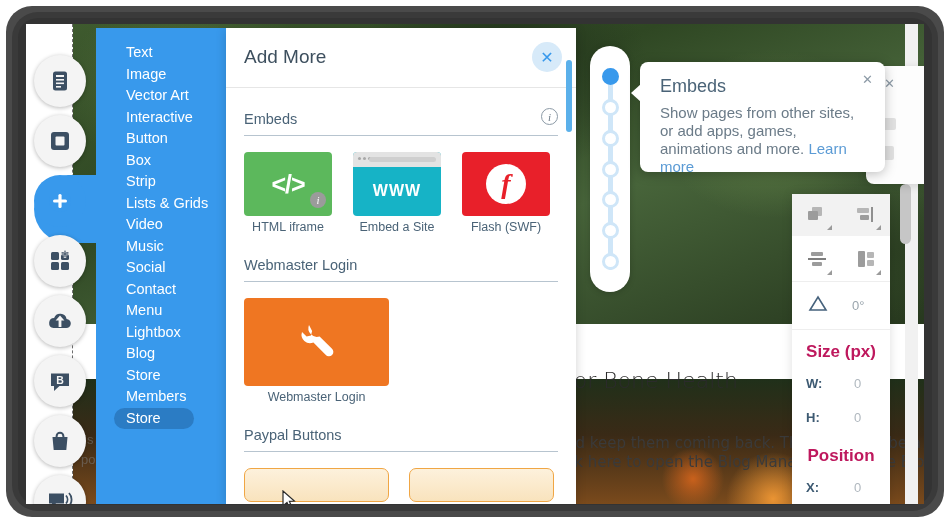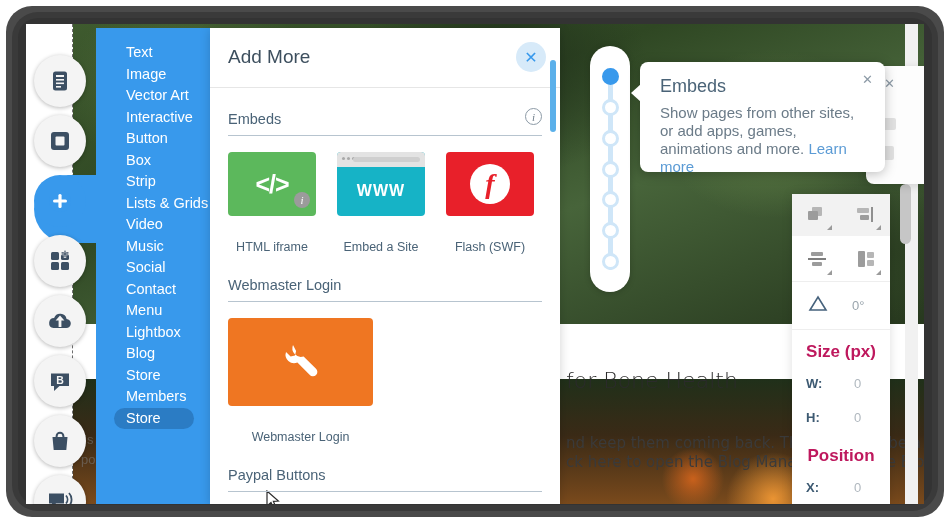--- a/index.html
+++ b/index.html
@@ -67,42 +67,42 @@
 
   
   #catpanel { position:absolute; left:70px; top:4px; width:130px; height:476px;
     background:#3899ec; z-index:40; padding-top:14px; }
   .cat-item { height:21.5px; line-height:21.5px; padding-left:30px; color:#ffffff;
     font-size:14.5px; white-space:nowrap; }
   .cat-item.sel { background:#2b7cc4; border-radius:11px; margin-left:18px;
     padding-left:12px; width:80px; }
 
   
-  #dialog { position:absolute; left:184px; top:4px; width:350px; height:476px;
+  #dialog { position:absolute; left:200px; top:4px; width:350px; height:476px;
     background:#ffffff; z-index:45; box-shadow:0 2px 10px rgba(0,0,0,.18); overflow:hidden; }
   #dlg-head { height:60px; border-bottom:1px solid #e6e6e6; position:relative; }
   #dlg-title { position:absolute; left:18px; top:18px; font-size:19px; color:#3d4f5e; }
   #dlg-close { position:absolute; right:14px; top:14px; width:30px; height:30px;
     border-radius:50%; background:#d7eaf9; display:flex; align-items:center;
     justify-content:center; color:#3899ec; font-size:16px; }
   #dlg-body { position:absolute; left:0; top:60px; right:0; bottom:0; padding:0 18px; }
 
   .sec-head { position:relative; margin-top:22px; padding-bottom:7px;
     border-bottom:1px solid #b7c4cf; }
   .sec-head .t { font-size:14.5px; color:#4a6377; }
   .sec-head .info { position:absolute; right:0; top:-2px; width:17px; height:17px;
     border:1px solid #8c9aa6; border-radius:50%; color:#6d7c89; font-size:11px;
     font-style:italic; display:flex; align-items:center; justify-content:center;
     font-family:"Liberation Serif", serif; }
 
   .tile-row { display:flex; gap:21px; margin-top:16px; }
   .tile { width:88px; }
   .tile-art { width:88px; height:64px; border-radius:4px; position:relative;
     display:flex; align-items:center; justify-content:center; overflow:hidden; }
-  .tile-cap { margin-top:24px; font-size:12.5px; color:#4a6377; text-align:center; }
+  .tile-cap { margin-top:4px; font-size:12.5px; color:#4a6377; text-align:center; }
   .t-green { background:#5cb85c; }
   .t-green .code { color:#fff; font-size:25px; font-weight:bold; letter-spacing:-1px; }
   .t-www { background:#16b3c6; }
   .t-www .bar { position:absolute; left:0; top:0; right:0; height:15px; background:#e3e3e3; }
   .t-www .dots { position:absolute; left:5px; top:5px; display:flex; gap:2px; }
   .t-www .dots i { width:3px; height:3px; border-radius:50%; background:#a9a9a9; }
   .t-www .pill { position:absolute; left:16px; top:5px; right:5px; height:5px;
     border-radius:3px; background:#cfcfcf; }
   .t-www .lbl { color:#fff; font-weight:bold; font-size:16px; letter-spacing:1px;
     margin-top:14px; }

